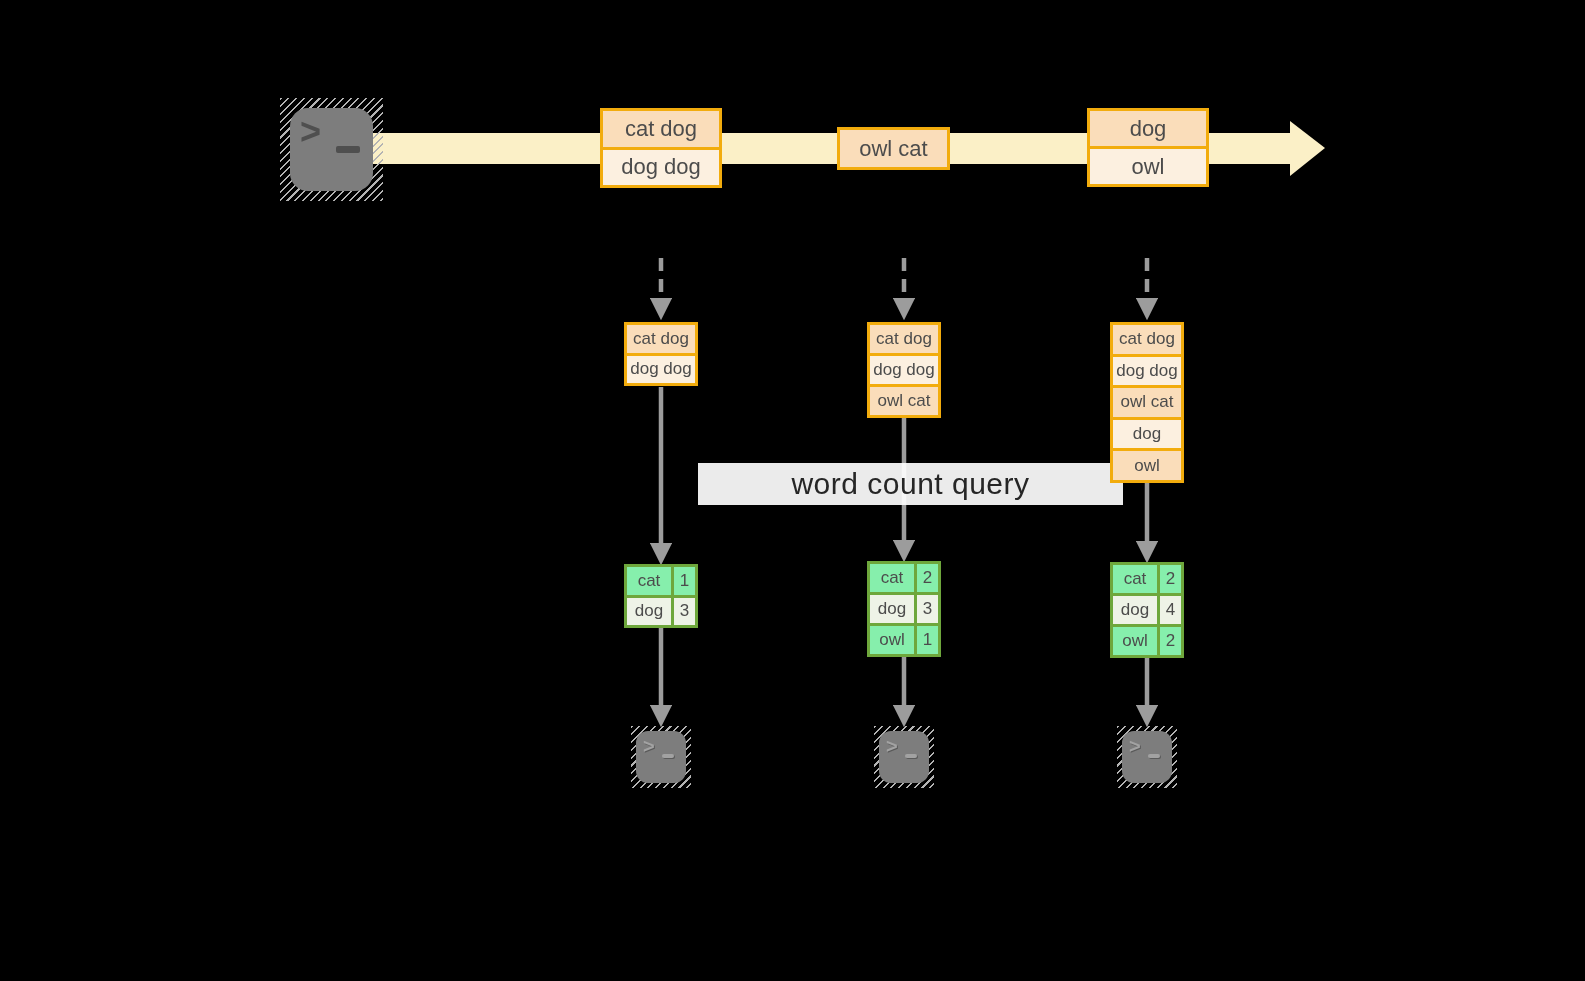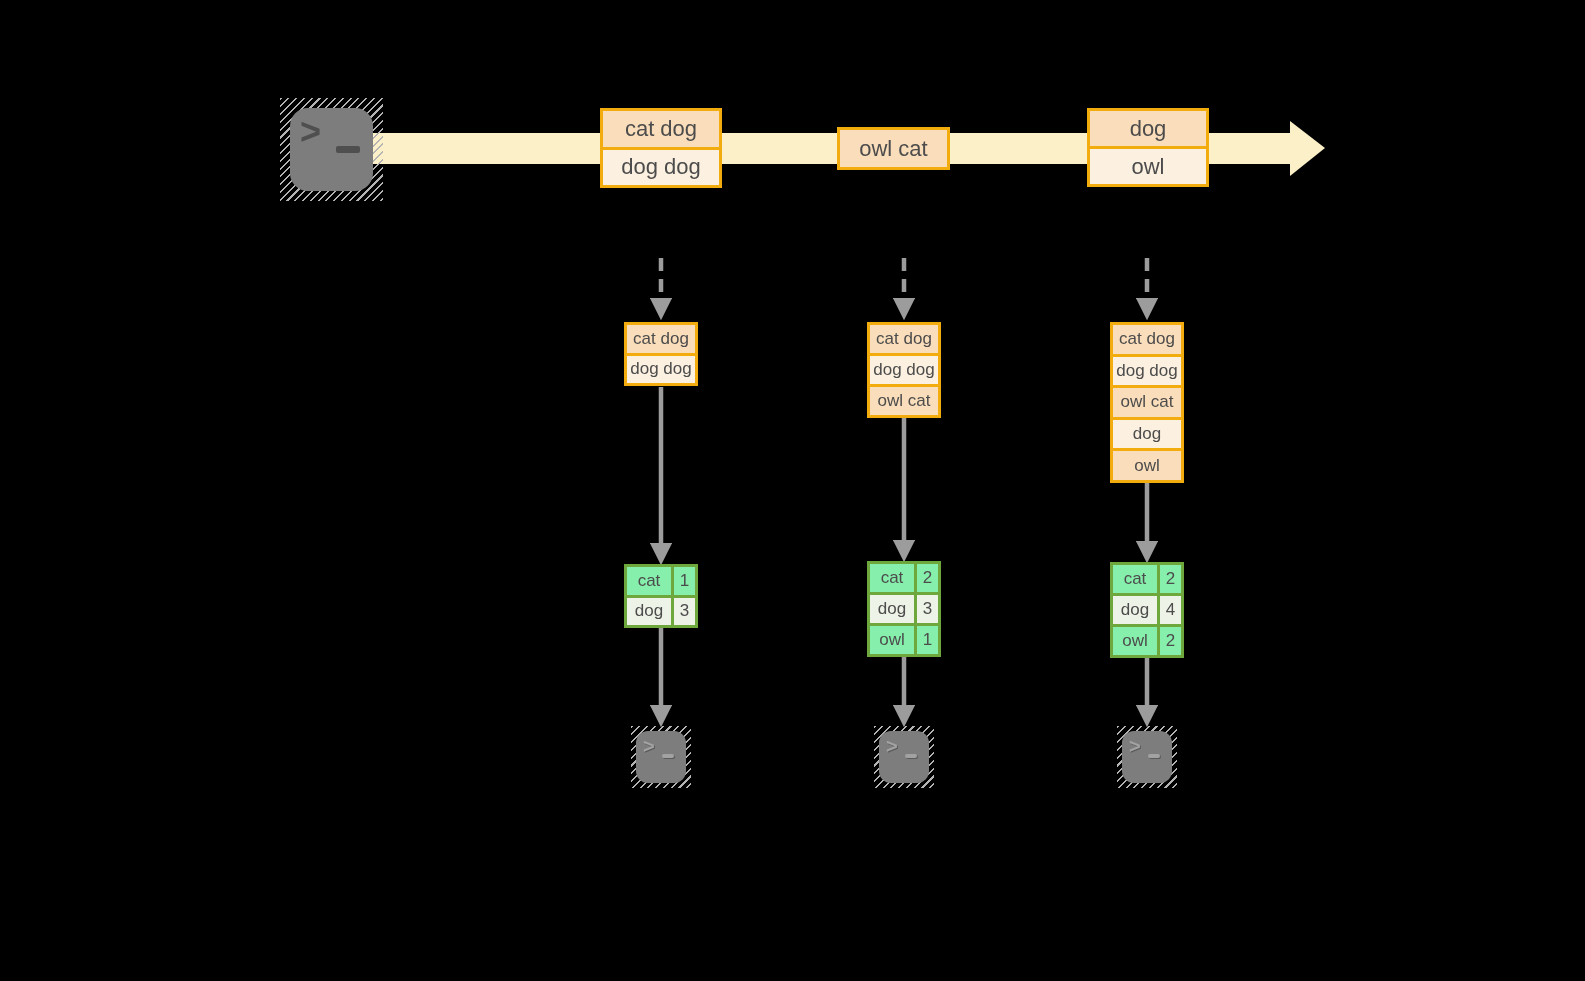--- a/index.html
+++ b/index.html
@@ -71,20 +71,23 @@
       <line x1="661" y1="387" x2="661" y2="545" marker-end="url(#ah)"></line>
       <line x1="904" y1="417" x2="904" y2="542" marker-end="url(#ah)"></line>
       <line x1="1147" y1="482" x2="1147" y2="543" marker-end="url(#ah)"></line>
 
       <line x1="661" y1="628" x2="661" y2="707" marker-end="url(#ah)"></line>
       <line x1="904" y1="657" x2="904" y2="707" marker-end="url(#ah)"></line>
       <line x1="1147" y1="658" x2="1147" y2="707" marker-end="url(#ah)"></line>
     </g>
   </svg>
 
+  <div class="qband">
+    <span>word count query</span>
+  </div>
 
   <div class="term big" style="left:280px;top:98px;width:103px;height:103px;">
     <div class="hatch"></div>
     <div class="body"></div>
     <span class="chev">&gt;</span>
     <span class="cur"></span>
   </div>
 
   <div class="node obox tl" style="left:600px;top:108px;width:122px;height:80px;">
     <div class="cell peach">cat dog</div>

